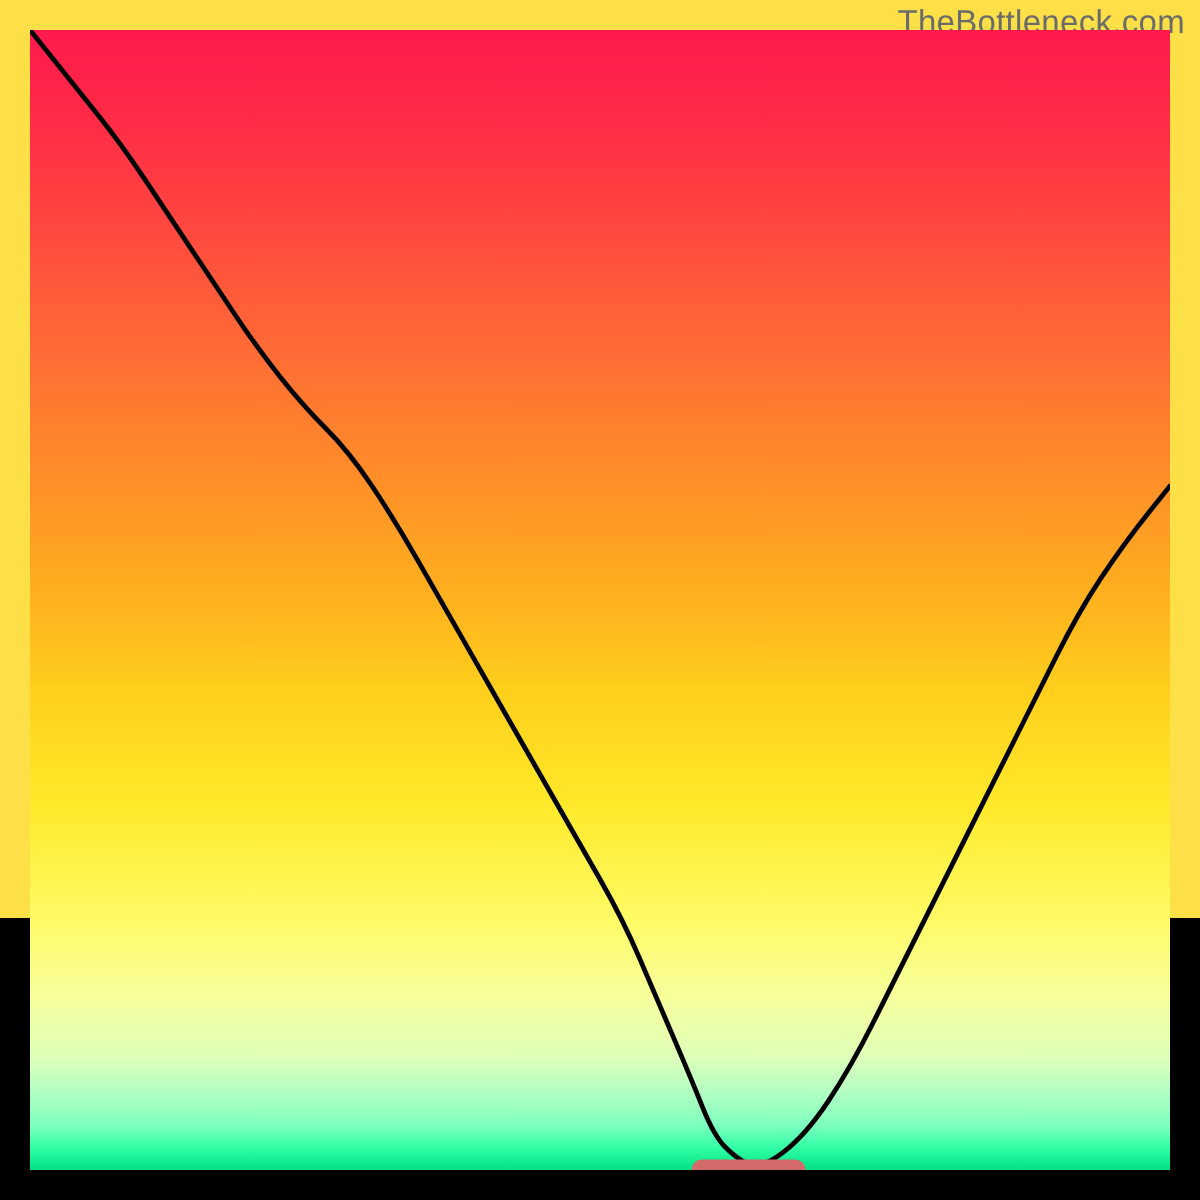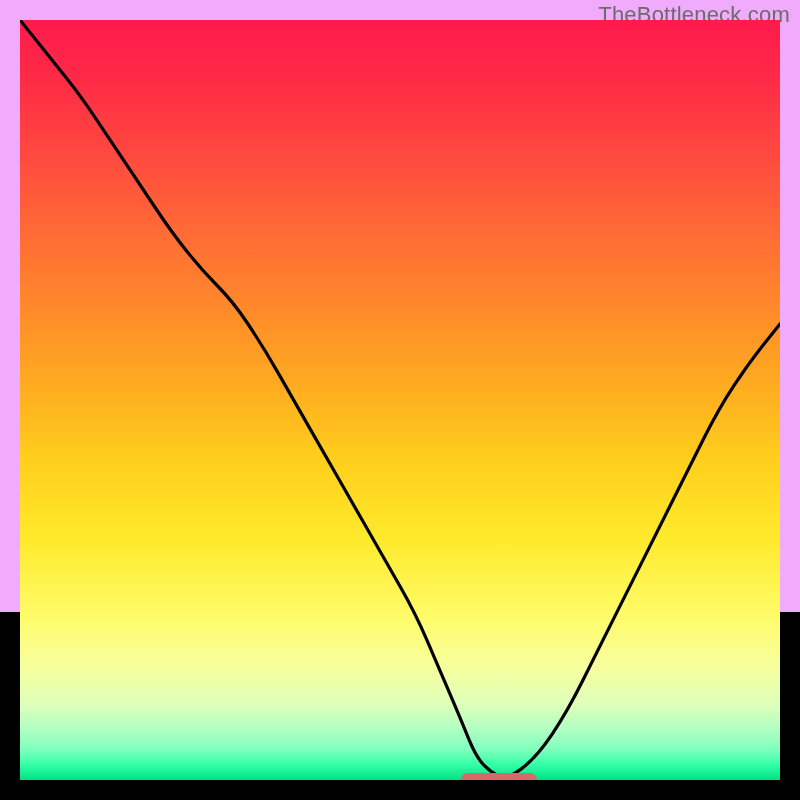--- a/index.html
+++ b/index.html
@@ -1,16 +1,16 @@
 <!DOCTYPE html>
 <html><head>
 <meta charset="utf-8">
 <style>
   html,body{margin:0;padding:0;width:800px;height:800px;background:#000;overflow:hidden;font-family:Arial,Helvetica,sans-serif}
-  .frame{position:relative;width:800px;height:612px;background:#f0abfc}
+  .frame{position:relative;width:800px;height:612px;background:#fde047}
   .plot{position:absolute;left:20px;top:20px;width:760px;height:760px;overflow:hidden}
   .gradient{position:absolute;inset:0;
     background:linear-gradient(to bottom,
       #ff1a4d 0%,
       #ff2b46 8%,
       #ff4a3f 18%,
       #ff6b35 28%,
       #ff8a2a 38%,
       #ffab20 48%,
       #ffcf1c 58%,

